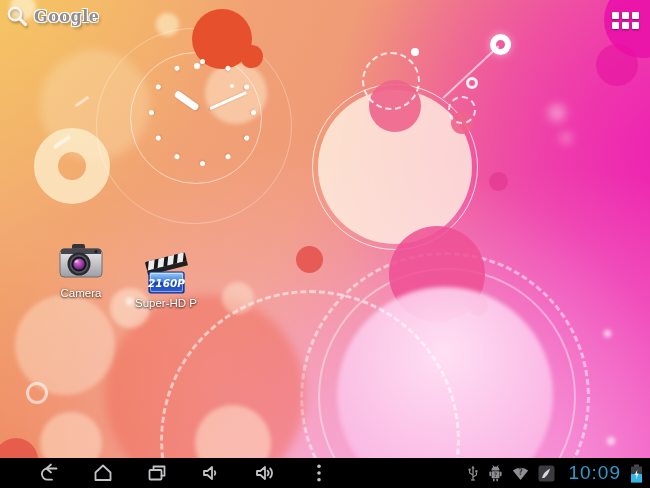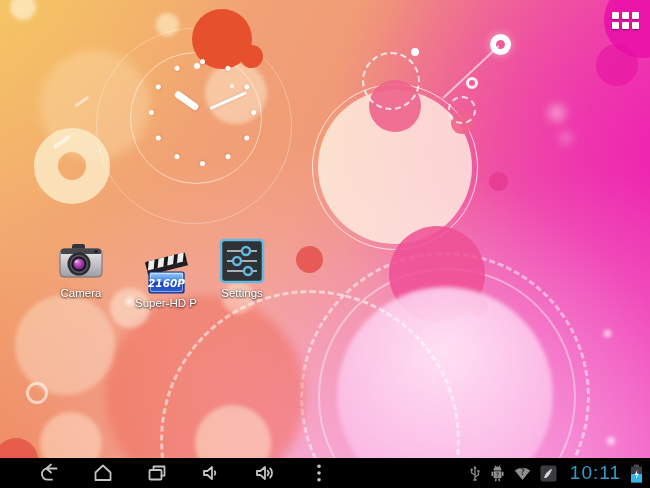--- a/index.html
+++ b/index.html
@@ -120,20 +120,27 @@
     <div class="c blur1" style="left:110px;top:288px;width:40px;height:40px;background:rgba(255,240,220,.5);"></div>
     <div class="c blur1" style="left:222px;top:282px;width:32px;height:32px;background:rgba(255,238,215,.45);"></div>
     <div class="c blur1" style="left:40px;top:412px;width:62px;height:62px;background:rgba(255,230,205,.5);"></div>
     <div class="c blur1" style="left:195px;top:405px;width:76px;height:76px;background:rgba(255,228,206,.55);"></div>
     <div class="c" style="left:26px;top:382px;width:22px;height:22px;border:3px solid rgba(255,255,255,.6);background:transparent;box-sizing:border-box;"></div>
     <div class="c" style="left:-6px;top:438px;width:44px;height:44px;background:rgba(228,85,72,.85);"></div>
     <div class="c blur1" style="left:126px;top:298px;width:7px;height:7px;background:rgba(255,255,255,.85);"></div>
     <div class="c ring" style="left:160px;top:290px;width:300px;height:300px;border:3px dashed rgba(255,255,255,.55);box-sizing:border-box;"></div>
   </div>
 
+  <div id="google-widget">
+    <svg width="22" height="22" viewBox="0 0 22 22">
+      <circle cx="9" cy="9" r="6.2" fill="rgba(255,255,255,.18)" stroke="#f4f4f4" stroke-width="2.4"></circle>
+      <line x1="13.8" y1="13.8" x2="19.5" y2="19.5" stroke="#f4f4f4" stroke-width="3.2" stroke-linecap="round"></line>
+    </svg>
+    <span class="google-logo">Google</span>
+  </div>
 
   <div id="all-apps">
     <span></span>
       <span></span>
       <span></span>
     <span></span>
       <span></span>
       <span></span>
   </div>
 
@@ -202,34 +209,20 @@
           <rect x="4" y="18" width="41" height="4.5" fill="#202020"></rect>
         </g>
         <rect x="7" y="24" width="35" height="21" rx="2" fill="url(#hdG)" stroke="#0d2f86" stroke-width="1.2"></rect>
         <rect x="8.5" y="25.5" width="32" height="18" rx="1.5" fill="none" stroke="rgba(255,255,255,.45)" stroke-width="1"></rect>
         <text x="24.5" y="38.5" font-size="10.5" font-style="italic" font-weight="bold" fill="#ffffff" text-anchor="middle" font-family="DejaVu Sans, sans-serif">2160P</text>
       </svg>
     </div>
     <span class="app-label">Super-HD P</span>
   </div>
 
-  <div class="shortcut" style="left:194px;top:238px;">
-    <div class="icon-box">
-      <svg width="46" height="46" viewBox="0 0 46 46">
-        <rect x="2" y="2" width="42" height="42" rx="3.5" fill="#2e3236" stroke="#63b9e1" stroke-width="2.6"></rect>
-        <line x1="8" y1="13" x2="38" y2="13" stroke="#a9afb3" stroke-width="2"></line>
-        <line x1="8" y1="23" x2="38" y2="23" stroke="#a9afb3" stroke-width="2"></line>
-        <line x1="8" y1="33" x2="38" y2="33" stroke="#a9afb3" stroke-width="2"></line>
-        <circle cx="27" cy="13" r="4" fill="#2e3236" stroke="#63b9e1" stroke-width="2.4"></circle>
-        <circle cx="18" cy="23" r="4" fill="#2e3236" stroke="#63b9e1" stroke-width="2.4"></circle>
-        <circle cx="29" cy="33" r="4" fill="#2e3236" stroke="#63b9e1" stroke-width="2.4"></circle>
-      </svg>
-    </div>
-    <span class="app-label">Settings</span>
-  </div>
 
   <div id="navbar">
     <div class="nav-left">
       <div class="nav-btn">
         <svg width="24" height="24" viewBox="0 0 24 24">
           <path d="M19.5 7.5 H10.5 a5.6 5.6 0 0 0 0 11.2 H15"></path>
           <path d="M14 3.5 L9.5 7.5 l4.5 4"></path>
         </svg>
       </div>
       <div class="nav-btn">
@@ -287,21 +280,21 @@
         <text x="7.5" y="11.6" font-size="6" font-weight="bold" fill="#3a3a3c" text-anchor="middle" font-family="DejaVu Sans, sans-serif">?</text>
       </svg>
       <svg width="17" height="15" viewBox="0 0 17 15">
         <path d="M8.5 14 L0.8 4.5 A12.5 12.5 0 0 1 16.2 4.5 Z" fill="#8f8f93"></path>
         <text x="8.5" y="8.5" font-size="8" font-weight="bold" fill="#3a3a3c" text-anchor="middle" font-family="DejaVu Sans, sans-serif">?</text>
       </svg>
       <svg width="17" height="17" viewBox="0 0 17 17">
         <rect x="0.5" y="0.5" width="16" height="16" rx="2.5" fill="#3c3c40"></rect>
         <path d="M4 13 Q5.5 7 12 3.5 Q11 9 6.2 13 Z" fill="#d6d7d9"></path>
       </svg>
-      <span class="status-time">10:11</span>
+      <span class="status-time">10:09</span>
       <svg width="13" height="19" viewBox="0 0 13 19">
         <rect x="4" y="0.5" width="5" height="2.5" fill="#4a4b50"></rect>
         <rect x="1" y="2.5" width="11" height="16" fill="#3d3e43"></rect>
         <rect x="1" y="10" width="11" height="8.5" fill="#33b5e5"></rect>
         <path d="M7.4 5.5 L4.6 11 h2 L5.8 15.5 L8.8 9.6 h-2 Z" fill="#eef7fc"></path>
       </svg>
     </div>
   </div>
 
 </div>

